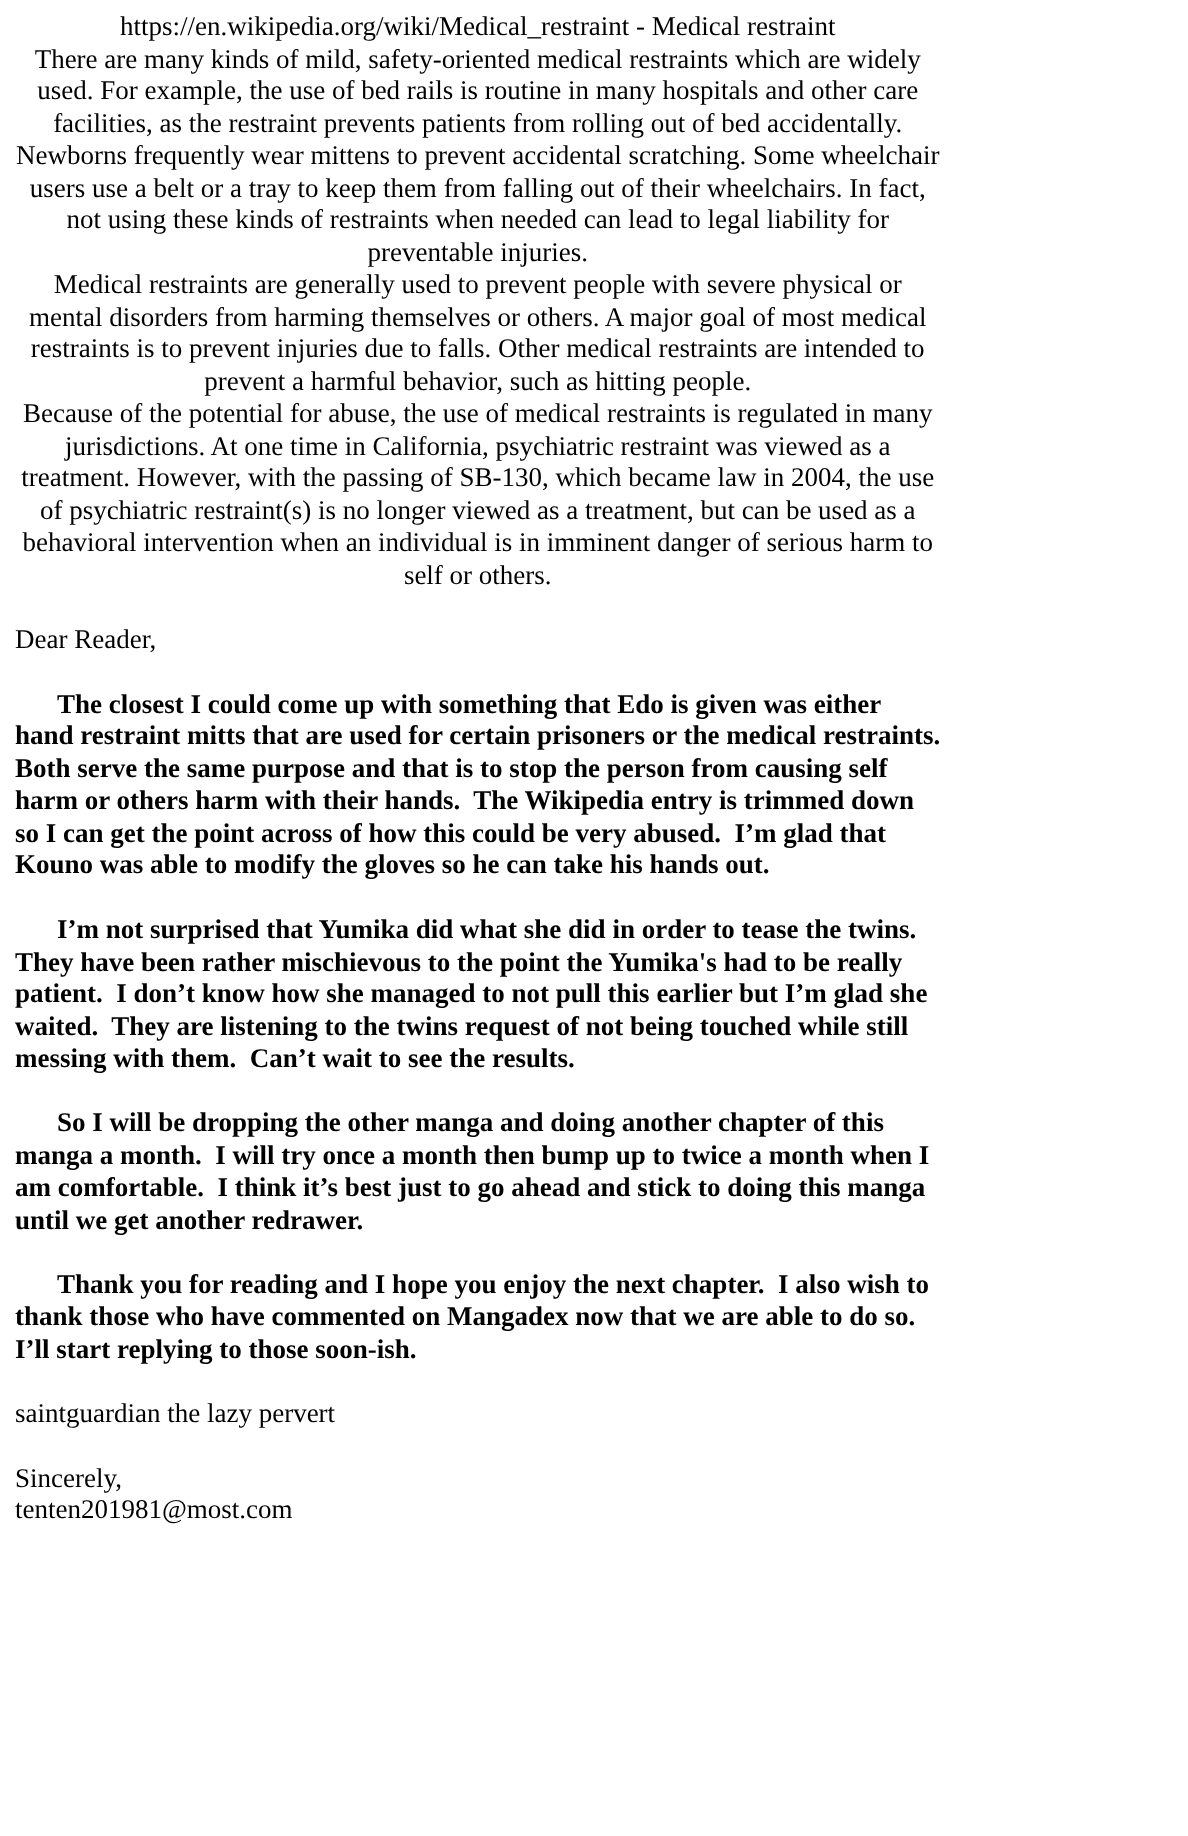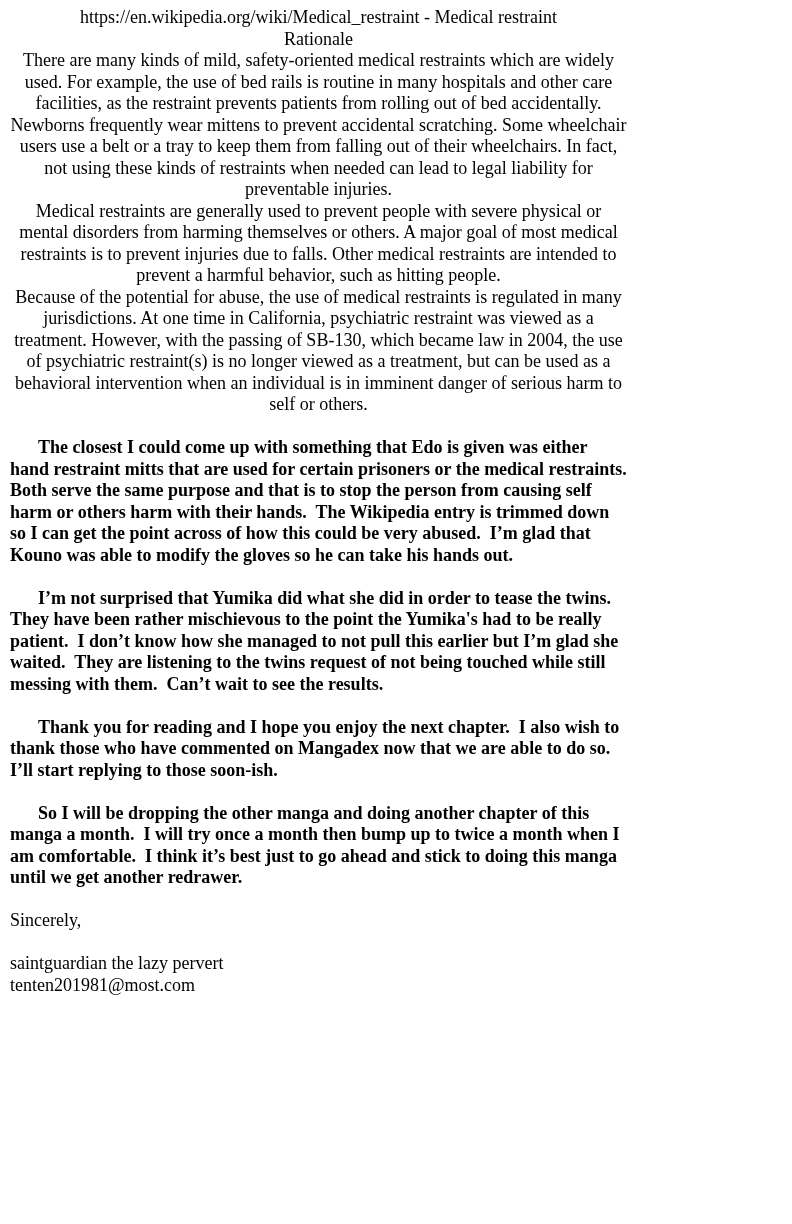--- a/index.html
+++ b/index.html
@@ -38,29 +38,29 @@
     font-weight: bold;
   }
 </style>
 </head>
 <body>
 
 <div class="page">
 
   <section class="centered">
     <p>https://en.wikipedia.org/wiki/Medical_restraint - Medical restraint</p>
-    <p>Rationale</p>
     <p>There are many kinds of mild, safety-oriented medical restraints which are widely used. For example, the use of bed rails is routine in many hospitals and other care facilities, as the restraint prevents patients from rolling out of bed accidentally. Newborns frequently wear mittens to prevent accidental scratching. Some wheelchair users use a belt or a tray to keep them from falling out of their wheelchairs. In fact, not using these kinds of restraints when needed can lead to legal liability for preventable injuries.</p>
     <p>Medical restraints are generally used to prevent people with severe physical or mental disorders from harming themselves or others. A major goal of most medical restraints is to prevent injuries due to falls. Other medical restraints are intended to prevent a harmful behavior, such as hitting people.</p>
     <p>Because of the potential for abuse, the use of medical restraints is regulated in many jurisdictions. At one time in California, psychiatric restraint was viewed as a treatment. However, with the passing of SB-130, which became law in 2004, the use of psychiatric restraint(s) is no longer viewed as a treatment, but can be used as a behavioral intervention when an individual is in imminent danger of serious harm to self or others.</p>
   </section>
 
   <section class="letter">
+    <p class="gap-above">Dear Reader,</p>
     <p class="gap-above indent">The closest I could come up with something that Edo is given was either hand restraint mitts that are used for certain prisoners or the medical restraints.  Both serve the same purpose and that is to stop the person from causing self harm or others harm with their hands.  The Wikipedia entry is trimmed down so I can get the point across of how this could be very abused.  I’m glad that Kouno was able to modify the gloves so he can take his hands out.</p>
     <p class="gap-above indent">I’m not surprised that Yumika did what she did in order to tease the twins.  They have been rather mischievous to the point the Yumika's had to be really patient.  I don’t know how she managed to not pull this earlier but I’m glad she waited.  They are listening to the twins request of not being touched while still messing with them.  Can’t wait to see the results.</p>
+    <p class="gap-above indent">So I will be dropping the other manga and doing another chapter of this manga a month.  I will try once a month then bump up to twice a month when I am comfortable.  I think it’s best just to go ahead and stick to doing this manga until we get another redrawer.</p>
     <p class="gap-above indent">Thank you for reading and I hope you enjoy the next chapter.  I also wish to thank those who have commented on Mangadex now that we are able to do so.  I’ll start replying to those soon-ish.</p>
-    <p class="gap-above indent">So I will be dropping the other manga and doing another chapter of this manga a month.  I will try once a month then bump up to twice a month when I am comfortable.  I think it’s best just to go ahead and stick to doing this manga until we get another redrawer.</p>
+    <p class="gap-above">saintguardian the lazy pervert</p>
     <p class="gap-above">Sincerely,</p>
-    <p class="gap-above">saintguardian the lazy pervert</p>
     <p>tenten201981@most.com</p>
   </section>
 
 </div>
 
 </body></html>

